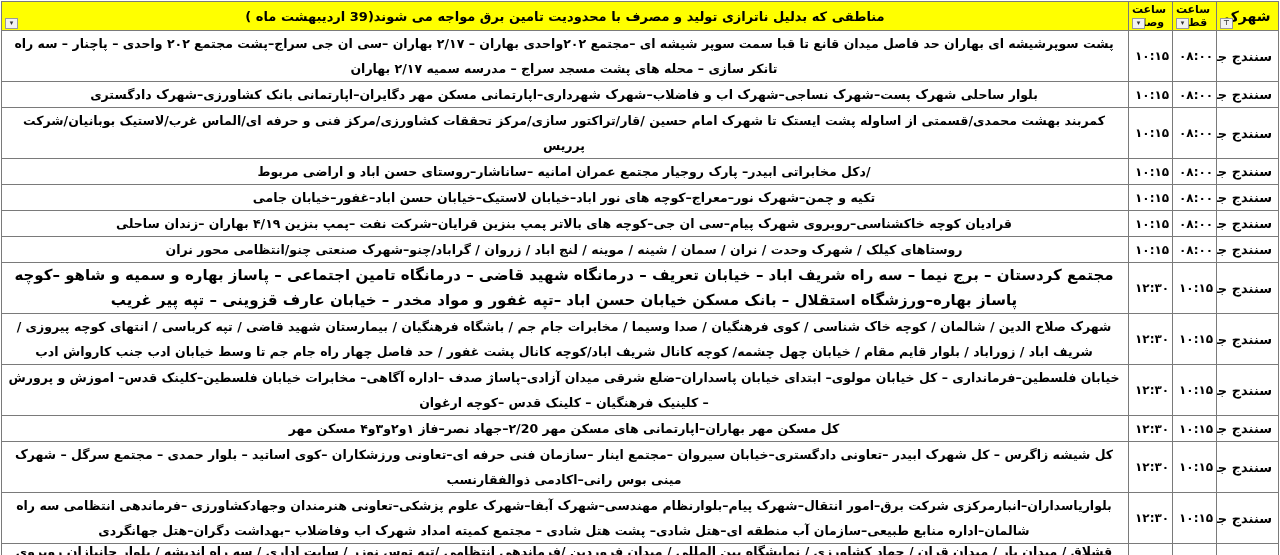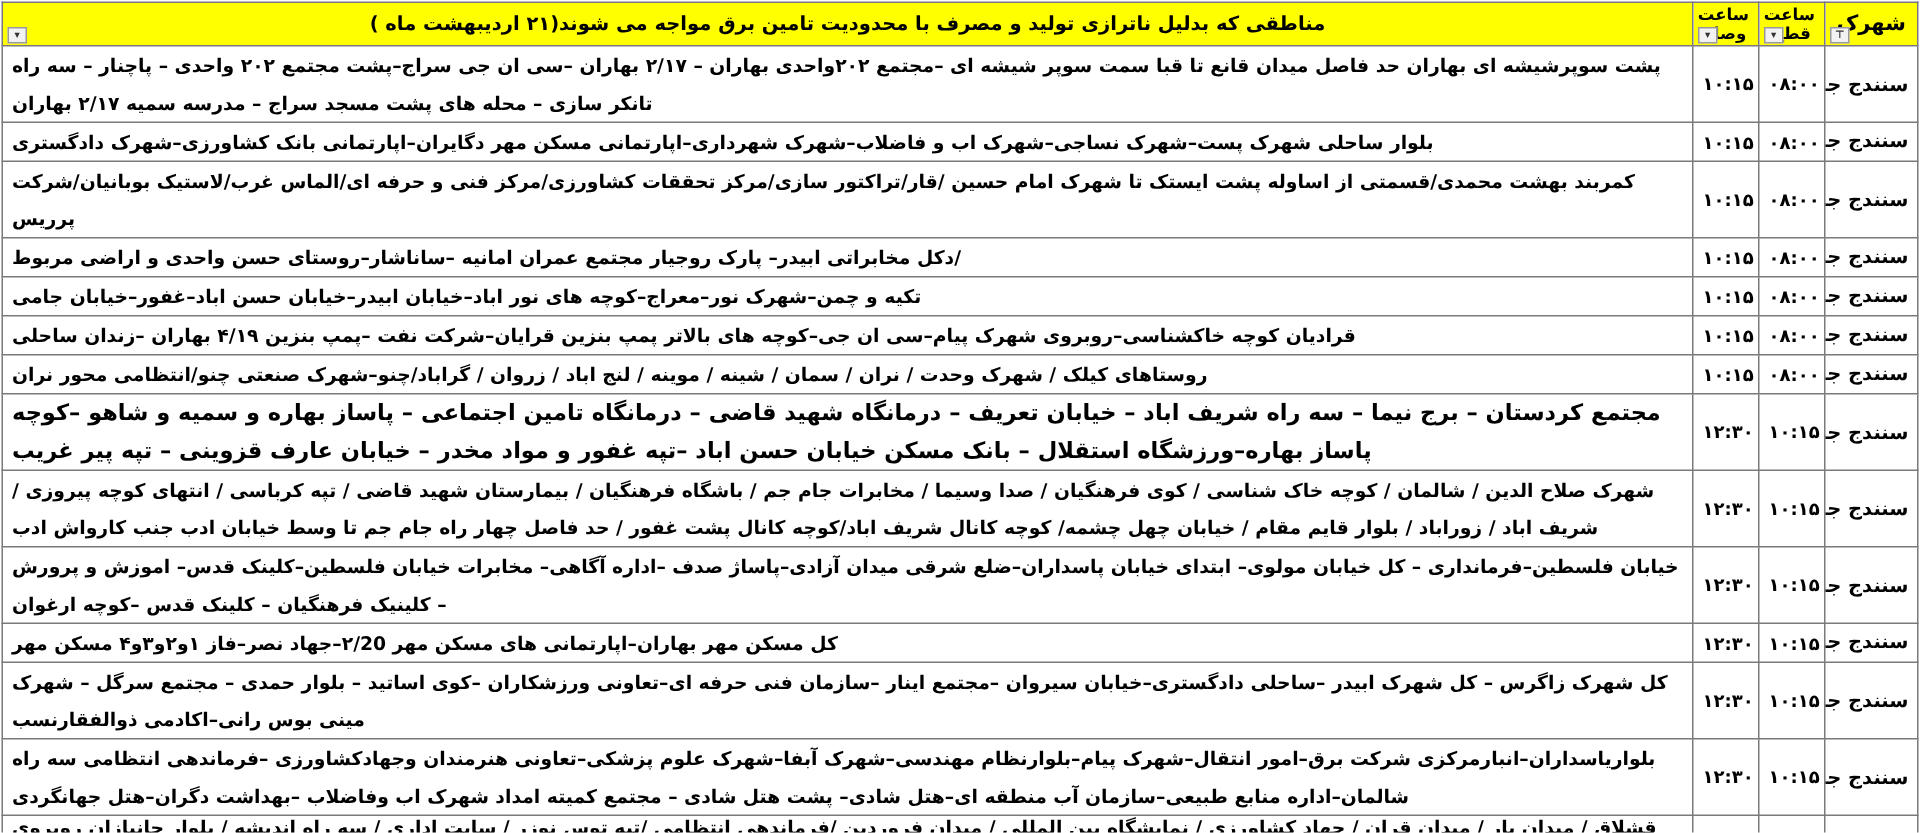--- a/index.html
+++ b/index.html
@@ -9,21 +9,21 @@
   td, th { border:1px solid #7a7a7a; padding:0 6px; font-weight:bold; color:#000; overflow:hidden; }
   th { background:#ffff00; height:28px; position:relative; font-size:11px; }
   th.title { font-size:13px; text-align:center; }
   th.col-region { font-size:14px; }
   th .filter { position:absolute; bottom:1px; width:11px; height:9px; border:1px solid #999; background:#f2f2f2; font-size:7px; line-height:9px; text-align:center; color:#333; }
   th.col-region .filter { left:3px; }
   th.col-cut .filter, th.col-con .filter { left:3px; }
   th.title .filter { left:3px; }
   td.region { text-align:center; font-size:13px; white-space:nowrap; }
   td.time { text-align:center; font-size:12px; white-space:nowrap; direction:ltr; }
-  td.areas { text-align:left; font-size:12.5px; line-height:25px; padding-right:8px; }
+  td.areas { text-align:center; font-size:12.5px; line-height:25px; padding-right:8px; }
   td.areas.small { font-size:15px; }
   td.areas.tight { line-height:15px; }
 </style>
 </head>
 <body>
 
 <div class="sheet">
   <table>
     <colgroup>
       <col style="width:62px">
@@ -39,21 +39,21 @@
         </th>
         <th class="col-cut">
           <span>ساعت قطع</span>
           <span class="filter">▾</span>
         </th>
         <th class="col-con">
           <span>ساعت وصل</span>
           <span class="filter">▾</span>
         </th>
         <th class="title">
-          <span>مناطقی که بدلیل ناترازی تولید و مصرف با محدودیت تامین برق مواجه می شوند(۲۱ اردیبهشت ماه )</span>
+          <span>مناطقی که بدلیل ناترازی تولید و مصرف با محدودیت تامین برق مواجه می شوند(39 اردیبهشت ماه )</span>
           <span class="filter">▾</span>
         </th>
       </tr>
     </thead>
     <tbody id="tbody">
         <tr style="height: 44px;">
           <td class="region">سنندج جنوبی</td>
           <td class="time">۰۸:۰۰</td>
           <td class="time">۱۰:۱۵</td>
           <td class="areas">پشت سوپرشیشه ای بهاران حد فاصل میدان قانع تا قبا سمت سوپر شیشه ای –مجتمع ۲۰۲واحدی بهاران  –  ۲/۱۷ بهاران  –سی ان جی سراج–پشت مجتمع ۲۰۲ واحدی  –  پاچنار  – سه راه تانکر سازی – محله های پشت مسجد سراج – مدرسه سمیه ۲/۱۷ بهاران</td>
@@ -67,27 +67,27 @@
         <tr style="height: 27px;">
           <td class="region">سنندج جنوبی</td>
           <td class="time">۰۸:۰۰</td>
           <td class="time">۱۰:۱۵</td>
           <td class="areas">کمربند بهشت محمدی/قسمتی از اساوله پشت ایستک تا شهرک امام حسین /قار/تراکتور سازی/مرکز تحققات کشاورزی/مرکز فنی و حرفه ای/الماس غرب/لاستیک بوبانیان/شرکت پرریس</td>
         </tr>
         <tr style="height: 21px;">
           <td class="region">سنندج جنوبی</td>
           <td class="time">۰۸:۰۰</td>
           <td class="time">۱۰:۱۵</td>
-          <td class="areas">/دکل مخابراتی ابیدر– پارک روجیار مجتمع عمران امانیه  –ساناشار–روستای حسن واحدی و اراضی مربوط</td>
+          <td class="areas">/دکل مخابراتی ابیدر– پارک روجیار مجتمع عمران امانیه  –ساناشار–روستای حسن اباد و اراضی مربوط</td>
         </tr>
         <tr style="height: 24px;">
           <td class="region">سنندج جنوبی</td>
           <td class="time">۰۸:۰۰</td>
           <td class="time">۱۰:۱۵</td>
-          <td class="areas">تکیه و چمن–شهرک نور–معراج–کوچه های نور اباد–خیابان ابیدر–خیابان حسن اباد–غفور–خیابان جامی</td>
+          <td class="areas">تکیه و چمن–شهرک نور–معراج–کوچه های نور اباد–خیابان لاستیک–خیابان حسن اباد–غفور–خیابان جامی</td>
         </tr>
         <tr style="height: 24px;">
           <td class="region">سنندج جنوبی</td>
           <td class="time">۰۸:۰۰</td>
           <td class="time">۱۰:۱۵</td>
           <td class="areas">قرادیان کوچه خاکشناسی–روبروی شهرک پیام–سی ان جی–کوچه های بالاتر پمپ بنزین قرایان–شرکت نفت –پمپ بنزین ۴/۱۹ بهاران  –زندان ساحلی</td>
         </tr>
         <tr style="height: 20px;">
           <td class="region">سنندج جنوبی</td>
           <td class="time">۰۸:۰۰</td>
@@ -115,21 +115,21 @@
         <tr style="height: 22px;">
           <td class="region">سنندج جنوبی</td>
           <td class="time">۱۰:۱۵</td>
           <td class="time">۱۲:۳۰</td>
           <td class="areas">کل مسکن مهر بهاران–اپارتمانی های مسکن مهر ۲/20–جهاد نصر–فاز ۱و۲و۳و۴ مسکن مهر</td>
         </tr>
         <tr style="height: 21px;">
           <td class="region">سنندج جنوبی</td>
           <td class="time">۱۰:۱۵</td>
           <td class="time">۱۲:۳۰</td>
-          <td class="areas">کل شهرک زاگرس – کل شهرک ابیدر –ساحلی دادگستری–خیابان سیروان –مجتمع اینار –سازمان فنی حرفه ای–تعاونی ورزشکاران –کوی اساتید – بلوار حمدی – مجتمع سرگل – شهرک مینی بوس رانی–اکادمی ذوالفقارنسب</td>
+          <td class="areas">کل شیشه زاگرس – کل شهرک ابیدر –تعاونی دادگستری–خیابان سیروان –مجتمع اینار –سازمان فنی حرفه ای–تعاونی ورزشکاران –کوی اساتید – بلوار حمدی – مجتمع سرگل – شهرک مینی بوس رانی–اکادمی ذوالفقارنسب</td>
         </tr>
         <tr style="height: 49px;">
           <td class="region">سنندج جنوبی</td>
           <td class="time">۱۰:۱۵</td>
           <td class="time">۱۲:۳۰</td>
           <td class="areas">بلواریاسداران–انبارمرکزی شرکت برق–امور انتقال–شهرک پیام–بلوارنظام مهندسی–شهرک آبفا–شهرک علوم پزشکی–تعاونی هنرمندان وجهادکشاورزی –فرماندهی انتظامی سه راه شالمان–اداره منابع طبیعی–سازمان آب منطقه ای–هتل شادی– پشت هتل شادی – مجتمع کمیته امداد شهرک اب وفاضلاب –بهداشت دگران–هتل جهانگردی</td>
         </tr>
         <tr style="height: 18px;">
           <td class="region">سنندج جنوبی</td>
           <td class="time">۱۲:۳۰</td>

